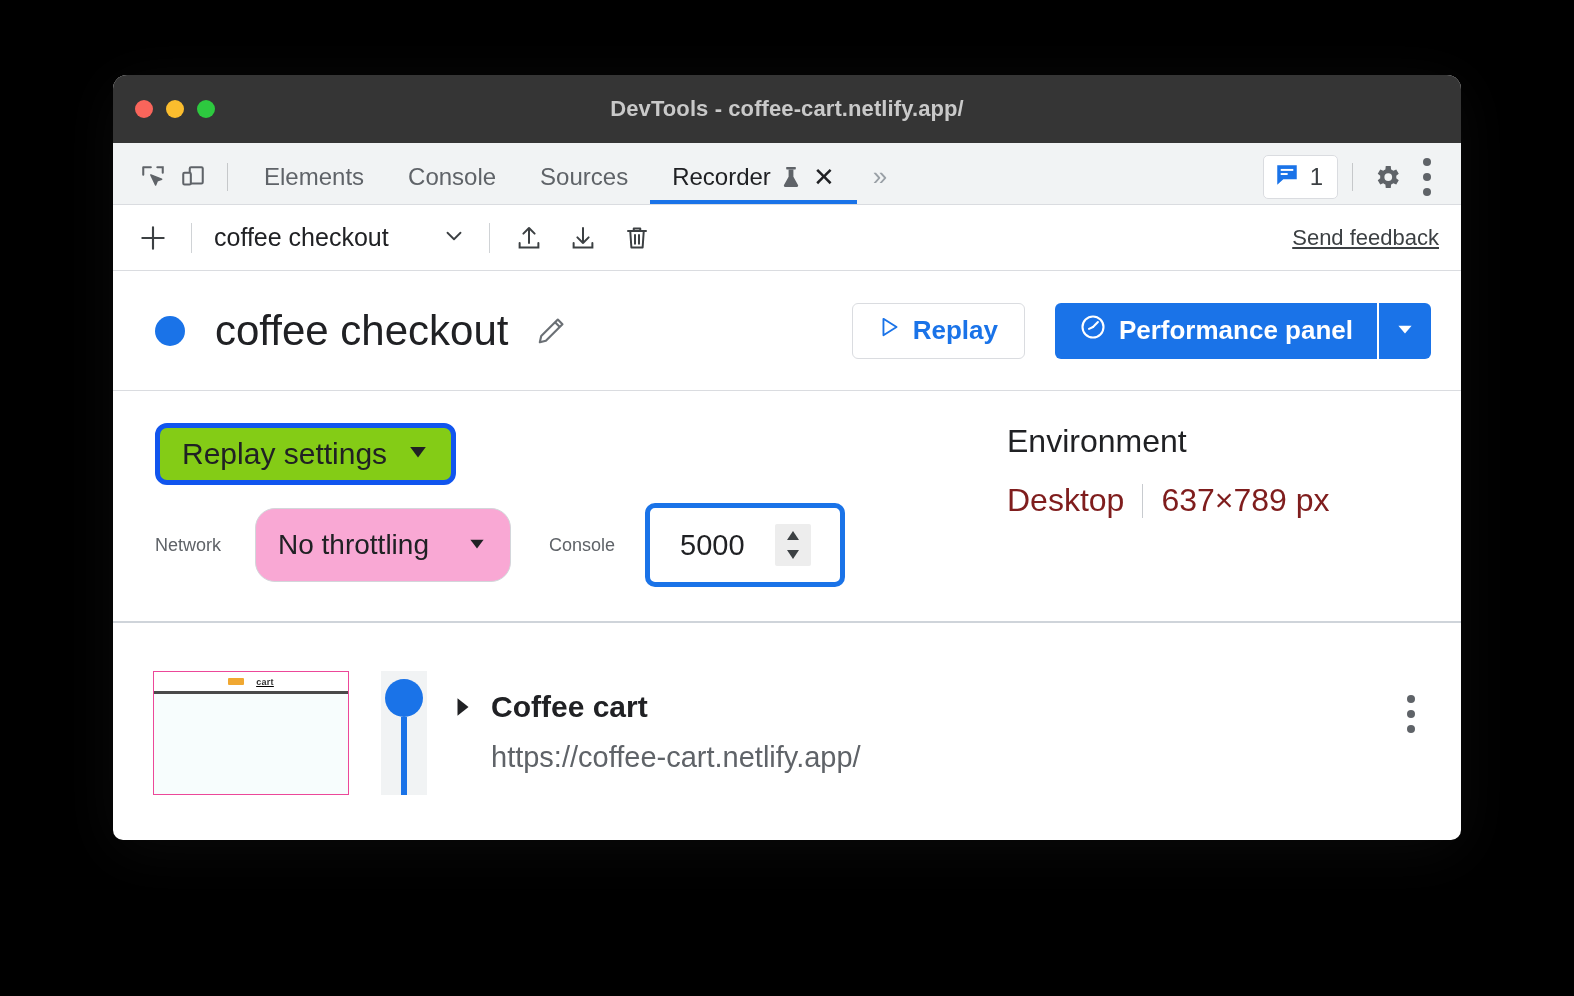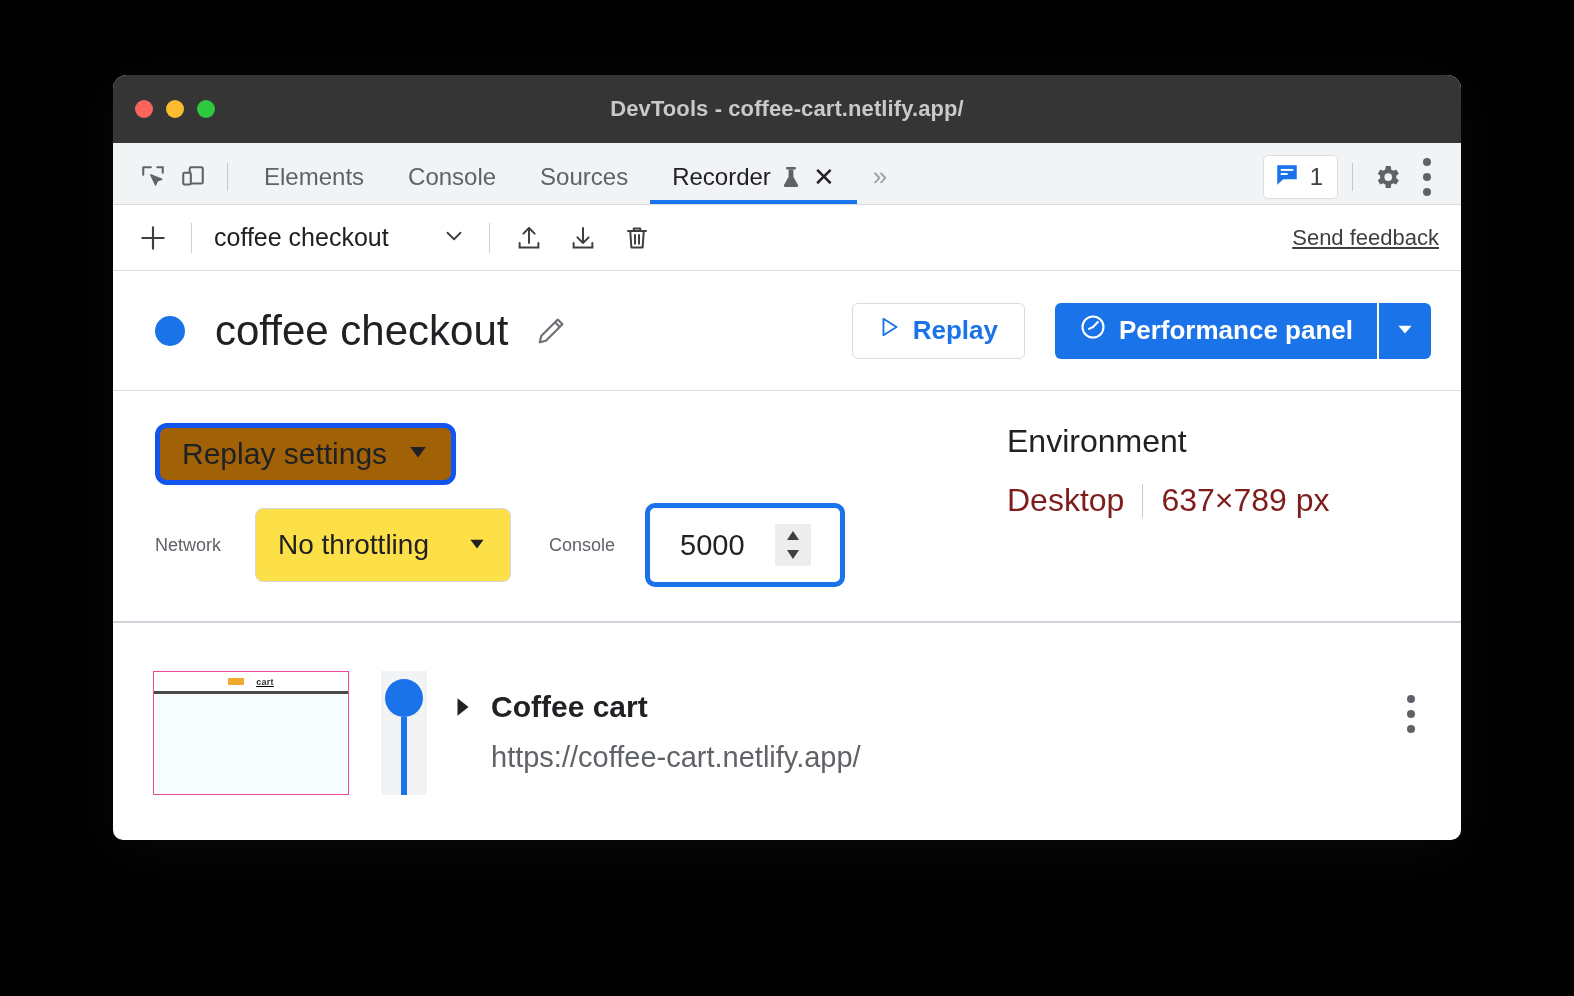--- a/index.html
+++ b/index.html
@@ -260,42 +260,42 @@
   }
   .settings-left { flex: 1; }
   .replay-settings-btn {
     display: inline-flex;
     align-items: center;
     gap: 18px;
     font-size: 30px;
     color: #202124;
     border: 5px solid #1155ee;
     border-radius: 12px;
-    background: #a16207;
+    background: #84cc16;
     padding: 9px 20px 9px 22px;
     cursor: pointer;
   }
   .settings-controls {
     display: flex;
     align-items: center;
     margin-top: 18px;
     gap: 0;
   }
   .ctl-label {
     font-size: 18px;
     color: #5f6368;
   }
   .select-box {
     display: flex;
     align-items: center;
     justify-content: space-between;
     gap: 36px;
     border: 1px solid #d3d6da;
-    border-radius: 8px;
-    background: #fde047;
+    border-radius: 20px;
+    background: #f9a8d4;
     height: 74px;
     padding: 0 22px;
     margin-left: 34px;
     font-size: 28px;
     color: #202124;
     cursor: pointer;
     min-width: 256px;
   }
   .timeout-label { margin-left: 38px; }
   .spin-box {

